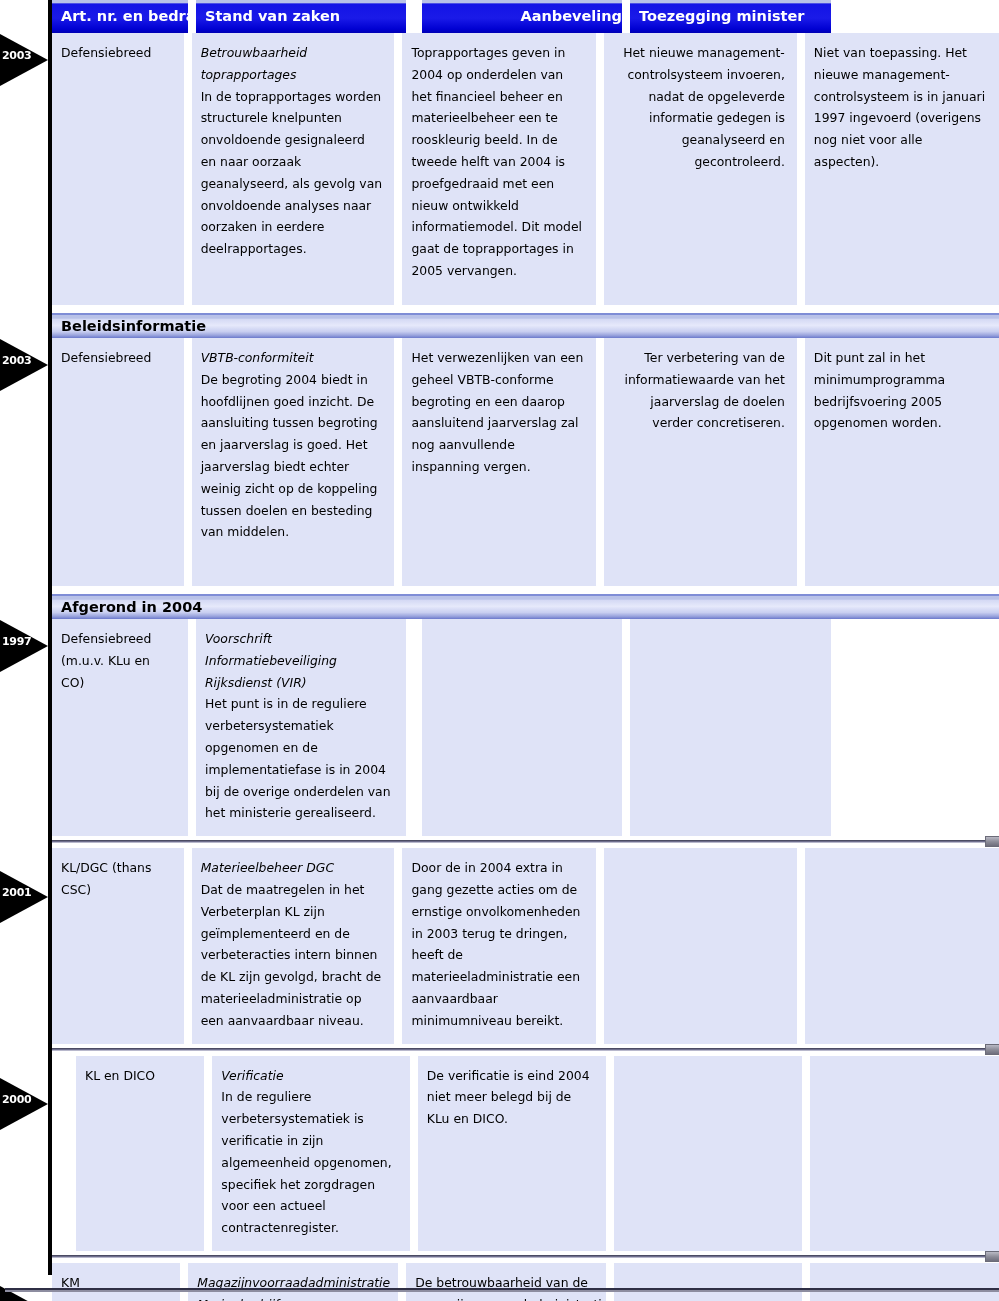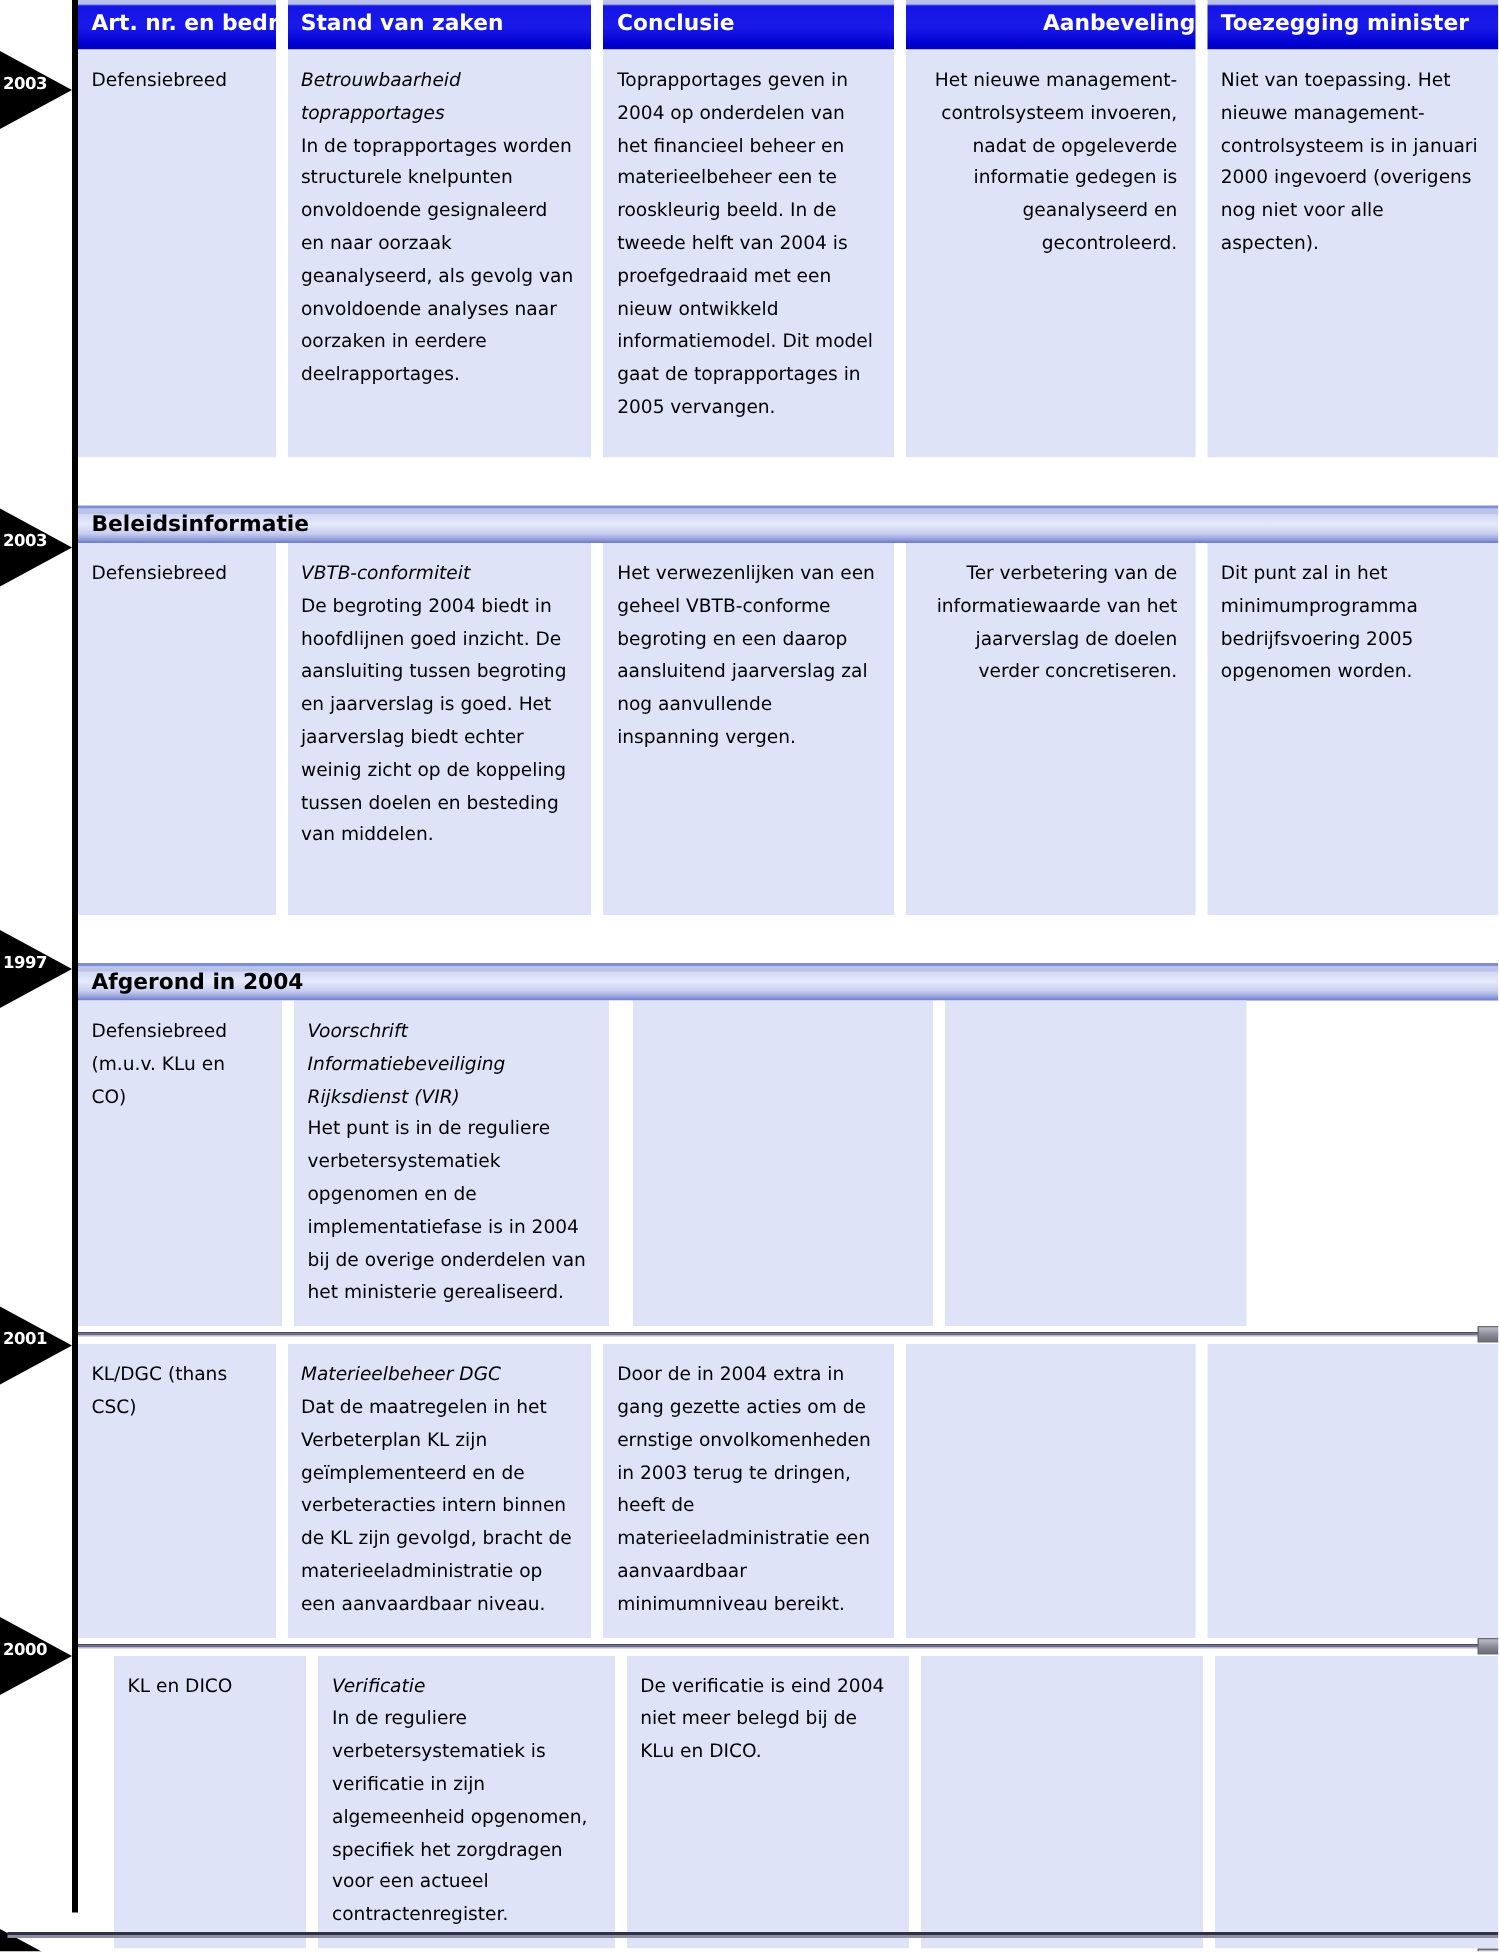--- a/index.html
+++ b/index.html
@@ -80,21 +80,21 @@
     color: #ffffff;
     font-weight: bold;
     font-size: 14.5px;
     line-height: 33px;
     padding: 0 0 0 9px;
     white-space: nowrap;
     overflow: hidden;
   }
 
   
-  .band-row { height: 25px; margin-top: 24px; }
+  .band-row { height: 25px; }
   .band-cell {
     width: 947px;
     background: linear-gradient(to bottom,
         #b9c2e8 0%, #b9c2e8 14%,
         #d4d9f4 18%, #e6e9fb 45%,
         #c8cef0 72%, #9aa4dd 88%, #6b79cc 100%);
     color: #000000;
     font-weight: bold;
     font-size: 14.5px;
     line-height: 23px;
@@ -192,21 +192,20 @@
     </div>
 
   <div class="table-wrap">
     <div class="spine"></div>
     <div id="table-body">
         <div class="row hdr-row">
           <div class="hdr-cell c1">Art. nr. en bedrag</div>
           <div class="colgap"></div>
           <div class="hdr-cell c2">Stand van zaken</div>
           <div class="colgap"></div>
-          <div class="hdr-cell c3">Conclusie</div>
           <div class="colgap"></div>
           <div class="hdr-cell c4">Aanbeveling</div>
           <div class="colgap"></div>
           <div class="hdr-cell c5">Toezegging minister</div>
         </div>
         <div class="row data-row" style="min-height: 272px;">
           <div class="cell c1">
             <span class="body">Defensiebreed</span>
           </div>
           <div class="colgap"></div>
@@ -217,21 +216,21 @@
           <div class="colgap"></div>
           <div class="cell c3">
             <span class="body">Toprapportages geven in 2004 op onderdelen van het financieel beheer en materieelbeheer een te rooskleurig beeld. In de tweede helft van 2004 is proefgedraaid met een nieuw ontwikkeld informatiemodel. Dit model gaat de toprapportages in 2005 vervangen.</span>
           </div>
           <div class="colgap"></div>
           <div class="cell c4">
             <span class="body">Het nieuwe management-controlsysteem invoeren, nadat de opgeleverde informatie gedegen is geanalyseerd en gecontroleerd.</span>
           </div>
           <div class="colgap"></div>
           <div class="cell c5">
-            <span class="body">Niet van toepassing. Het nieuwe management-controlsysteem is in januari 2000 ingevoerd (overigens nog niet voor alle aspecten).</span>
+            <span class="body">Niet van toepassing. Het nieuwe management-controlsysteem is in januari 1997 ingevoerd (overigens nog niet voor alle aspecten).</span>
           </div>
         </div>
         <div class="row">
           <div class="band-spacer"></div>
         </div>
         <div class="row band-row">
           <div class="band-cell">Beleidsinformatie</div>
         </div>
         <div class="row data-row" style="min-height: 248px;">
           <div class="cell c1">

